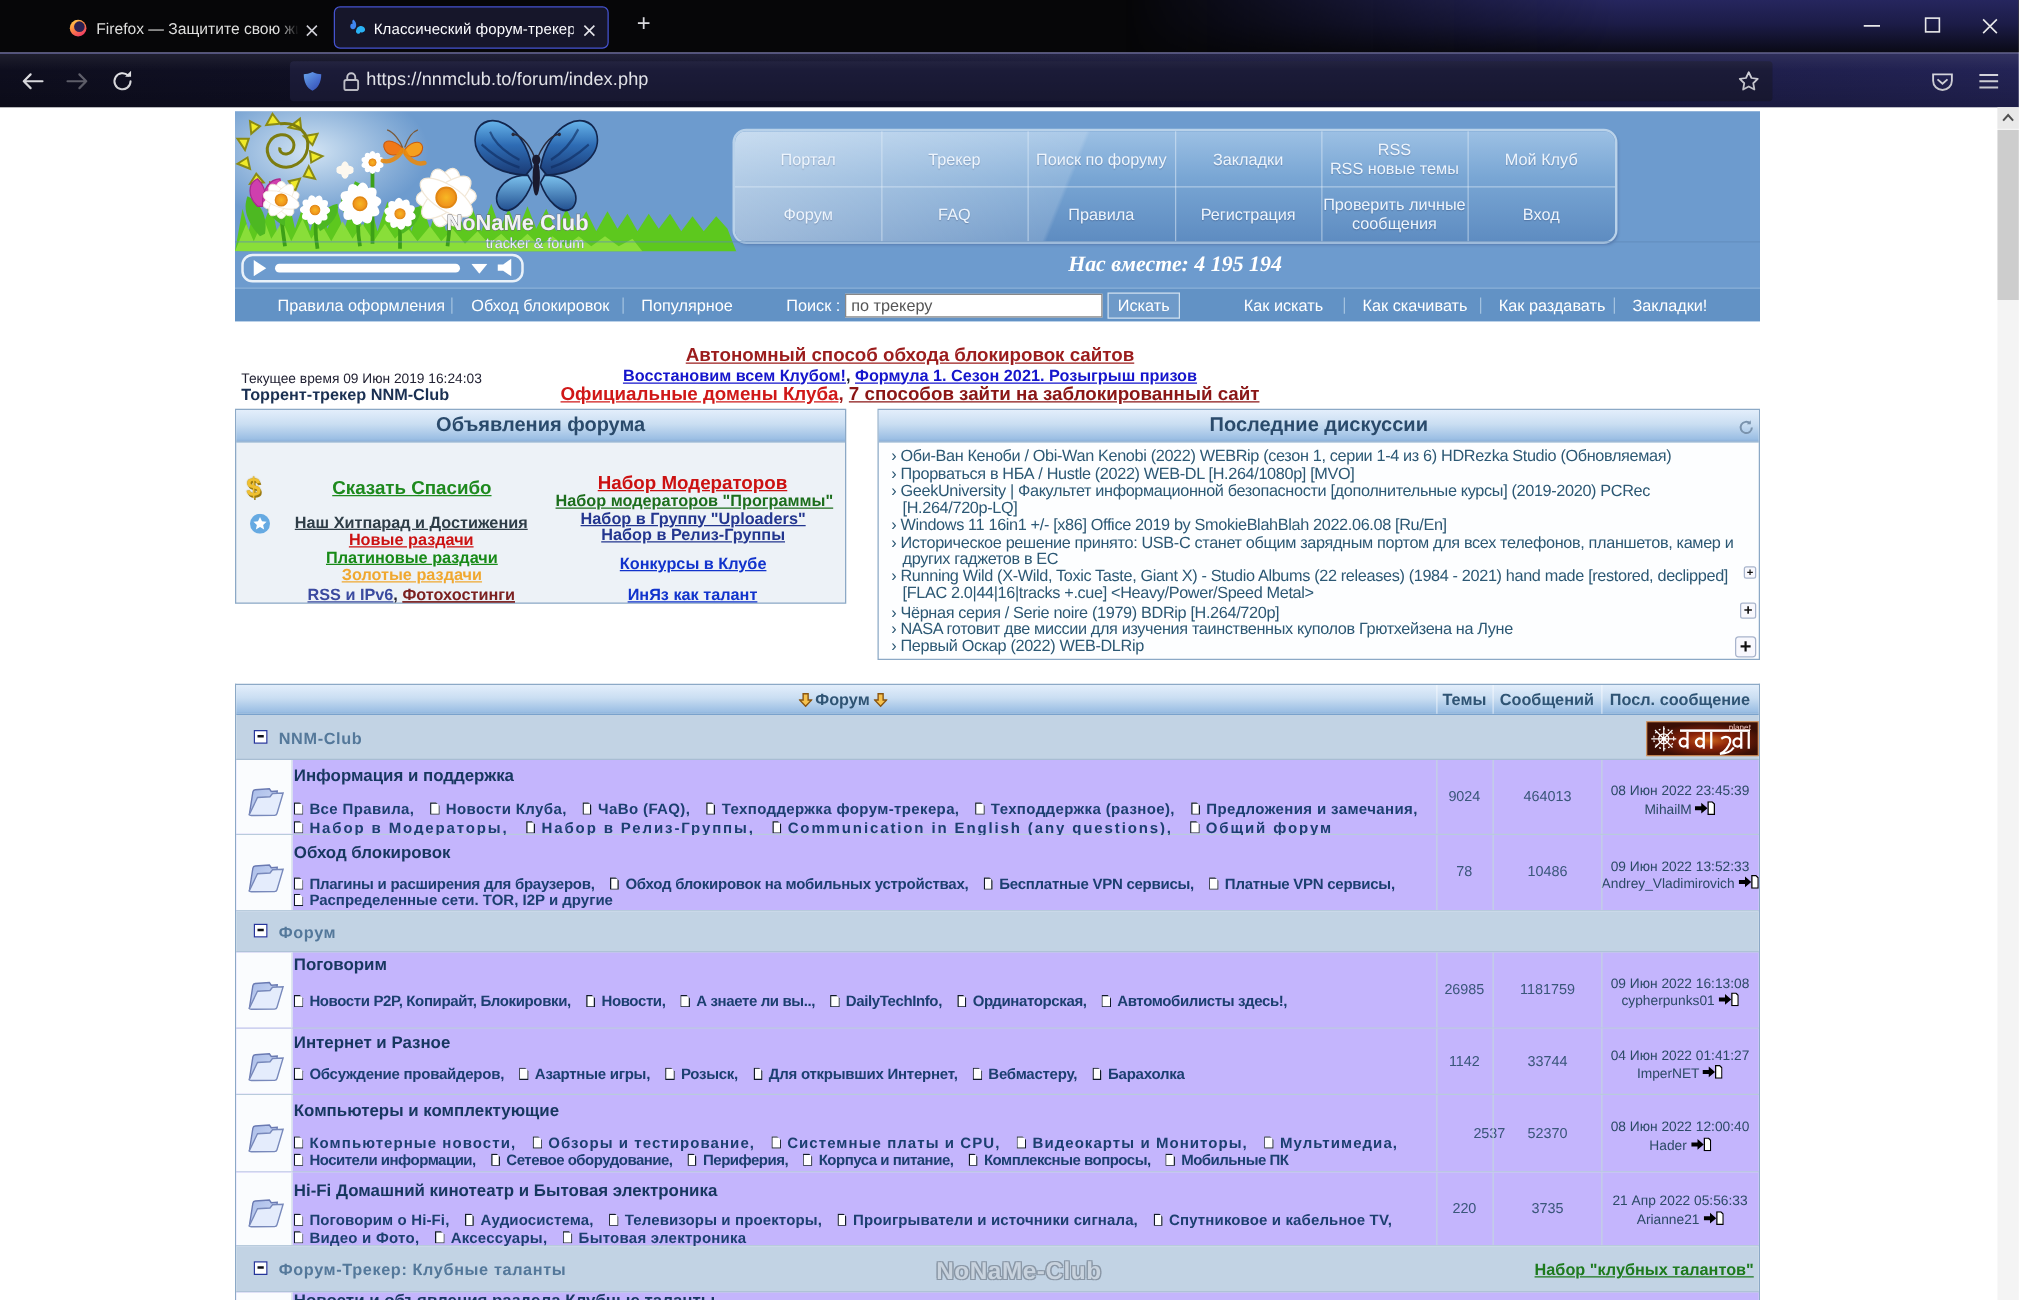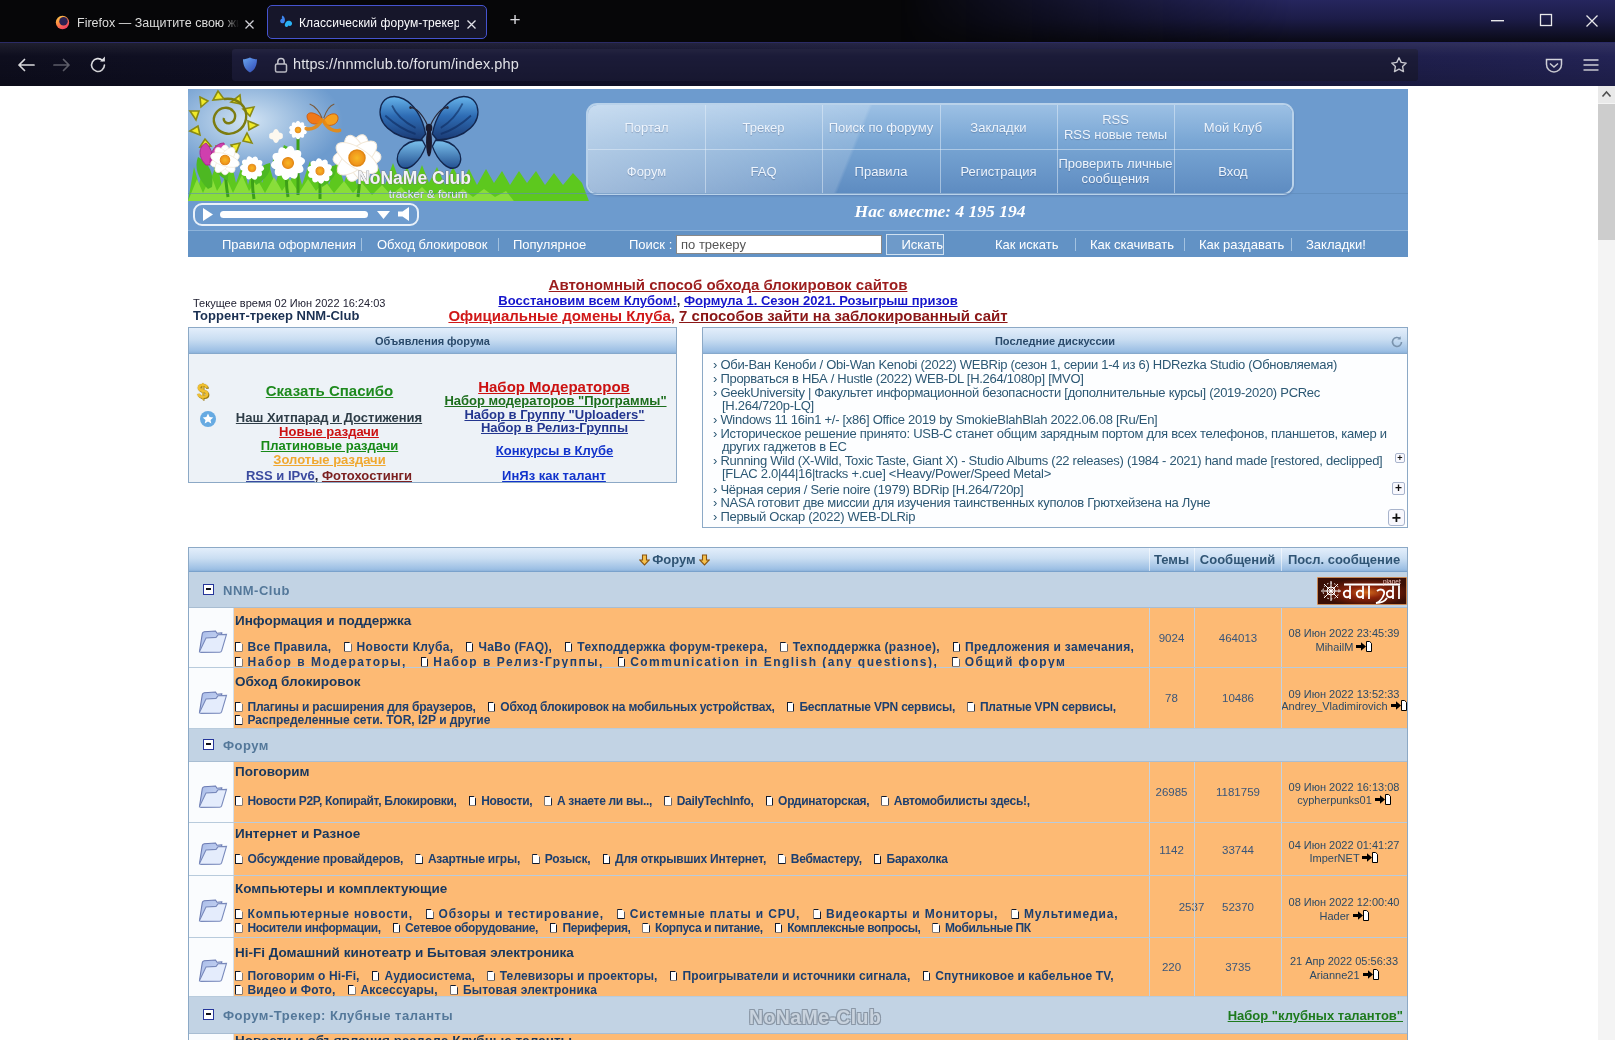--- a/index.html
+++ b/index.html
@@ -30,33 +30,33 @@
 .mbord{position:absolute;background:rgba(230,240,250,.5);}
 #vmeste2{position:absolute;left:352px;top:112px;width:800px;text-align:center;font-family:"Liberation Serif",serif;font-style:italic;font-weight:bold;font-size:17.5px;color:#fff;}
 
 #player{position:absolute;left:5px;top:114px;width:226px;height:23px;border:2px solid #e9f1f9;border-radius:9px;}
 
 .annc{position:absolute;width:1080px;left:188px;text-align:center;font-weight:bold;}
 
 .phead{background:linear-gradient(#e3eefb 0%,#cadef2 45%,#9cbfe4 92%,#8db2da 100%);border-bottom:1px solid #86a9cc;}
 #lpanel{position:absolute;left:188px;top:327px;width:489px;height:156px;border:1px solid #8ca9c6;background:#edf2f7;}
 #rpanel{position:absolute;left:702px;top:327px;width:706px;height:201px;border:1px solid #8ca9c6;background:#fdfeff;}
-.pheadtxt{position:absolute;left:0;top:0;width:100%;height:26px;text-align:center;font-weight:bold;font-size:11px;color:#2a4a6b;line-height:26px;}
+.pheadtxt{position:absolute;left:0;top:0;width:100%;height:26px;text-align:center;font-weight:bold;font-size:16px;color:#2a4a6b;line-height:26px;}
 .lplink{position:absolute;width:300px;text-align:center;font-weight:bold;white-space:nowrap;}
 .rline{position:absolute;left:10px;font-size:13px;color:#2c5874;white-space:nowrap;letter-spacing:-.28px;}
 .plus{position:absolute;border:1px solid #a8b4cc;background:#f8f8fd;color:#111;text-align:center;font-weight:bold;}
 
 #ftable{position:absolute;left:188px;top:547px;width:1220px;height:493px;border:1px solid #8ca9c6;border-bottom:none;}
 .thead{position:absolute;left:0;top:0;width:1218px;height:24px;background:linear-gradient(#e3eefb 0%,#cadef2 45%,#9cbfe4 92%,#8db2da 100%);border-bottom:1px solid #7aa2cc;}
 .thtxt{position:absolute;top:4px;font-weight:bold;font-size:13px;color:#2f5474;text-align:center;}
 .catrow{background:#c2d3e4;border-bottom:1px solid #a8bdd2;}
 .catname{position:absolute;left:34px;font-weight:bold;font-size:13px;color:#54789a;letter-spacing:.5px;}
 .minus{position:absolute;left:14px;width:11px;height:11px;border:1.5px solid #25359a;background:#fff;}
 .minus:before{content:'';position:absolute;left:1.5px;top:3px;width:5px;height:1.6px;background:#101018;}
-.frow{position:absolute;left:0;width:1218px;background:#fdba74;border-bottom:1px solid #b8cbdc;}
+.frow{position:absolute;left:0;width:1218px;background:#c4b5fd;border-bottom:1px solid #b8cbdc;}
 .icell{position:absolute;left:0;top:0;height:100%;width:45px;background:#fafcfe;border-right:1px solid #d4dfe9;}
 .vline{position:absolute;top:0;height:100%;width:1px;background:#c2d2e2;}
 .ftitle{position:absolute;left:46px;font-weight:bold;font-size:13.5px;color:#17375f;}
 .fsub{position:absolute;left:46px;font-weight:bold;font-size:12px;color:#1c3f70;white-space:nowrap;}
 .num{position:absolute;font-size:11.5px;color:#3a567a;text-align:center;}
 .lpost{position:absolute;left:1092px;width:126px;text-align:center;font-size:11px;color:#2c4a66;white-space:nowrap;}
 .doc{display:inline-block;width:7.5px;height:10px;border:1.4px solid #10182a;background:#fff;margin:0 5px 0 9px;vertical-align:-1px;clip-path:polygon(0 0,60% 0,100% 30%,100% 100%,0 100%);}
 .doc2{margin-left:0;}
 u{text-decoration:underline;}
 </style></head>
@@ -349,35 +349,35 @@
   </div>
 
   <div id="fnav">
     <div class="abs" style="left:34px;top:6px;">Правила оформления</div>
     <div class="fnavsep" style="left:173px;"></div>
     <div class="abs" style="left:189px;top:6px;">Обход блокировок</div>
     <div class="fnavsep" style="left:310px;"></div>
     <div class="abs" style="left:325px;top:6px;">Популярное</div>
     <div class="abs" style="left:441px;top:6px;">Поиск :</div>
     <input class="abs" style="left: 488px; top: 4px; width: 206px; height: 19px; border: 1px solid rgb(136, 136, 136); background: rgb(255, 255, 255); font-size: 13px; padding-left: 4px; color: rgb(85, 85, 85); font-family: &quot;Liberation Sans&quot;, sans-serif;" value="по трекеру">
-    <div class="abs" style="left:698px;top:3px;width:58px;height:21px;border:1px solid #cfe0ef;background:rgba(255,255,255,.08);text-align:right;line-height:20px;">Искать</div>
+    <div class="abs" style="left:698px;top:3px;width:58px;height:21px;border:1px solid #cfe0ef;background:rgba(255,255,255,.08);text-align:center;line-height:20px;">Искать</div>
     <div class="abs" style="left:807px;top:6px;">Как искать</div>
     <div class="fnavsep" style="left:887px;"></div>
     <div class="abs" style="left:902px;top:6px;">Как скачивать</div>
     <div class="fnavsep" style="left:996px;"></div>
     <div class="abs" style="left:1011px;top:6px;">Как раздавать</div>
     <div class="fnavsep" style="left:1103px;"></div>
     <div class="abs" style="left:1118px;top:6px;">Закладки!</div>
   </div>
 </div>
 
 <div class="annc" style="top:276px;font-size:15px;color:#9b1c1c;"><u>Автономный способ обхода блокировок сайтов</u></div>
 <div class="annc" style="top:292.5px;font-size:13px;color:#1515cc;"><u>Восстановим всем Клубом!</u><span style="color:#223;">,</span> <u>Формула 1. Сезон 2021. Розыгрыш призов</u></div>
 <div class="annc" style="top:307px;font-size:15px;"><u style="color:#d01818;">Официальные домены Клуба</u><span style="color:#9b1c1c;">,</span> <u style="color:#8a1616;">7 способов зайти на заблокированный сайт</u></div>
-<div class="abs" style="left:193px;top:297px;font-size:11px;color:#223;">Текущее время 02 Июн 2022 16:24:03</div>
+<div class="abs" style="left:193px;top:297px;font-size:11px;color:#223;">Текущее время 09 Июн 2019 16:24:03</div>
 <div class="abs" style="left:193px;top:308px;font-size:13px;font-weight:bold;color:#1a3052;">Торрент-трекер NNM-Club</div>
 
 <div id="lpanel">
     <div class="phead" style="position:absolute;left:0;top:0;width:100%;height:26px;"></div>
     <div class="pheadtxt">Объявления форума</div>
   <div class="abs" style="left:8px;top:51px;font-size:21px;font-weight:bold;color:#f0c030;text-shadow:0 0 1px #9a7a10,1px 1px 0 #9a7a10;">$</div>
   <svg class="abs" style="left:11px;top:83px;" width="16" height="16">
       <circle cx="8" cy="8" r="8" fill="#66aae2"></circle>
       <path d="M8 2.6l1.6 3.4 3.7.4-2.8 2.5.8 3.6L8 10.6l-3.3 1.9.8-3.6-2.8-2.5 3.7-.4z" fill="#fff"></path>
     </svg>

